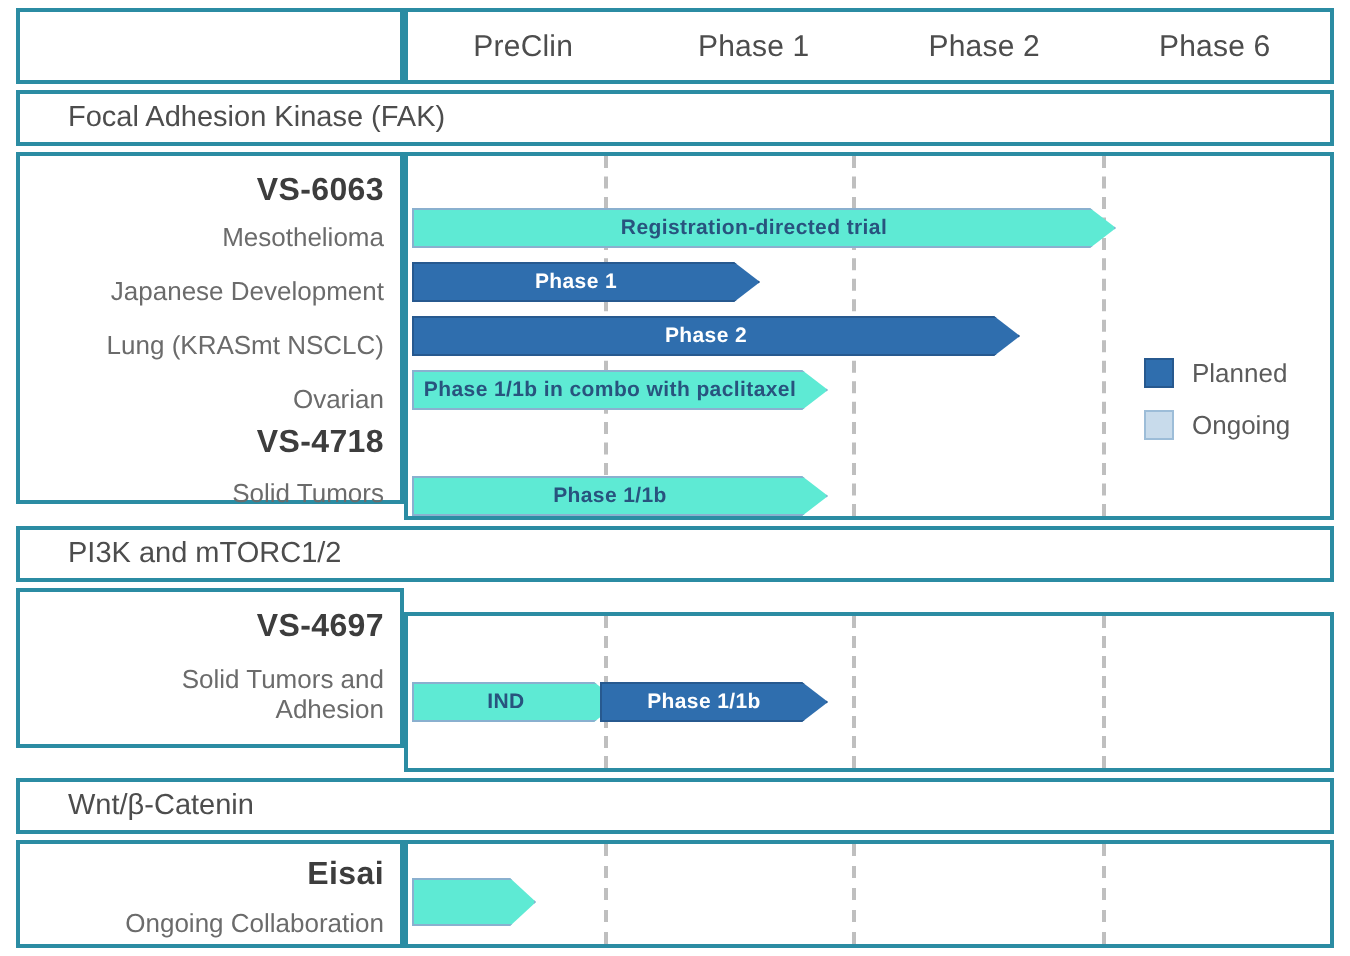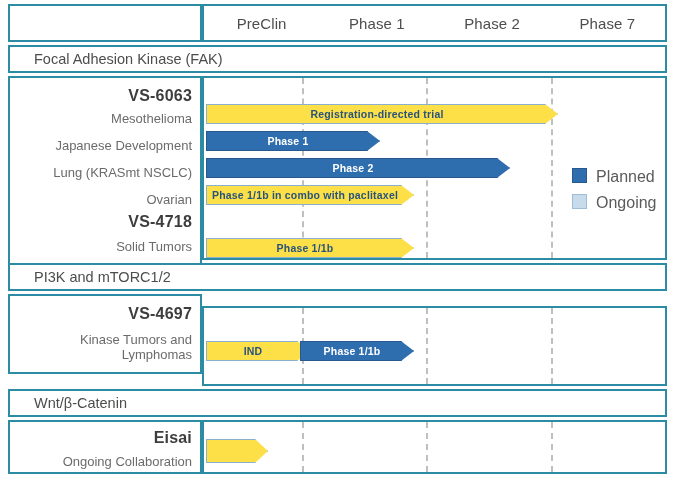--- a/index.html
+++ b/index.html
@@ -118,42 +118,42 @@
     justify-content: center;
     font-size: 10.5px;
     font-weight: bold;
     letter-spacing: .2px;
     -webkit-clip-path: polygon(0 0, calc(100% - 13px) 0, 100% 50%, calc(100% - 13px) 100%, 0 100%);
     clip-path: polygon(0 0, calc(100% - 13px) 0, 100% 50%, calc(100% - 13px) 100%, 0 100%);
     box-sizing: border-box;
     padding-right: 10px;
   }
   .bar.ongoing {
-    background: #fde047;
+    background: #5eead4;
     color: #28537e;
     border: 1px solid #8ab0cf;
   }
   .bar.planned {
     background: #2f6eae;
     color: #ffffff;
     border: 1px solid #27598f;
   }
 
   
   .legend {
     position: absolute;
     left: 572px;
     top: 168px;
     width: 90px;
   }
   .legend-item {
     display: flex;
-    align-items: flex-start;
+    align-items: flex-end;
     height: 26px;
-    font-size: 16px;
+    font-size: 13px;
     color: #5b5b5b;
   }
   .legend-swatch {
     width: 15px;
     height: 15px;
     margin-right: 9px;
     box-sizing: border-box;
   }
   .legend-swatch.planned {
     background: #2f6eae;
@@ -168,26 +168,26 @@
 <body>
 
 <div id="pipeline">
 
   <div class="box hdr-left"></div>
 
   <div class="box hdr-right">
     <div class="hdr-cell">PreClin</div>
     <div class="hdr-cell">Phase 1</div>
     <div class="hdr-cell">Phase 2</div>
-    <div class="hdr-cell">Phase 7</div>
+    <div class="hdr-cell">Phase 6</div>
   </div>
 
   <div class="box section-bar" style="top:45px;">Focal Adhesion Kinase (FAK)</div>
 
-  <div class="box body-left" style="top:76px; height:212px;padding-left:39px;">
+  <div class="box body-left" style="top:76px; height:176px;padding-left:39px;">
     <div class="row-label drug" style="top:10px;">VS-6063</div>
     <div class="row-label" style="top:33px;">Mesothelioma</div>
     <div class="row-label" style="top:60px;">Japanese Development</div>
     <div class="row-label" style="top:87px;">Lung (KRASmt  NSCLC)</div>
     <div class="row-label" style="top:114px;">Ovarian</div>
 
     <div class="row-label drug" style="top:136px;">VS-4718</div>
     <div class="row-label" style="top:161px;">Solid Tumors</div>
   </div>
 
@@ -215,21 +215,21 @@
     <div class="legend-item">
       <span class="legend-swatch ongoing"></span>
       <span>Ongoing</span>
     </div>
   </div>
 
   <div class="box section-bar" style="top:263px;">PI3K and mTORC1/2</div>
 
   <div class="box body-left" style="top:294px; height:80px;">
     <div class="row-label drug" style="top:10px;">VS-4697</div>
-    <div class="row-label two-line" style="top:36px;">Kinase Tumors and Lymphomas</div>
+    <div class="row-label two-line" style="top:36px;">Solid Tumors and Adhesion</div>
   </div>
 
   <div class="box body-right" style="top:294px; height:80px;margin-top:12px;">
     <div class="gridline" style="left:98px;"></div>
     <div class="gridline" style="left:222px;"></div>
     <div class="gridline" style="left:347px;"></div>
 
     <div class="bar ongoing" style="left:2px; top:33px; width:104px;">IND</div>
 
     <div class="bar planned" style="left:96px; top:33px; width:114px;">Phase 1/1b</div>

